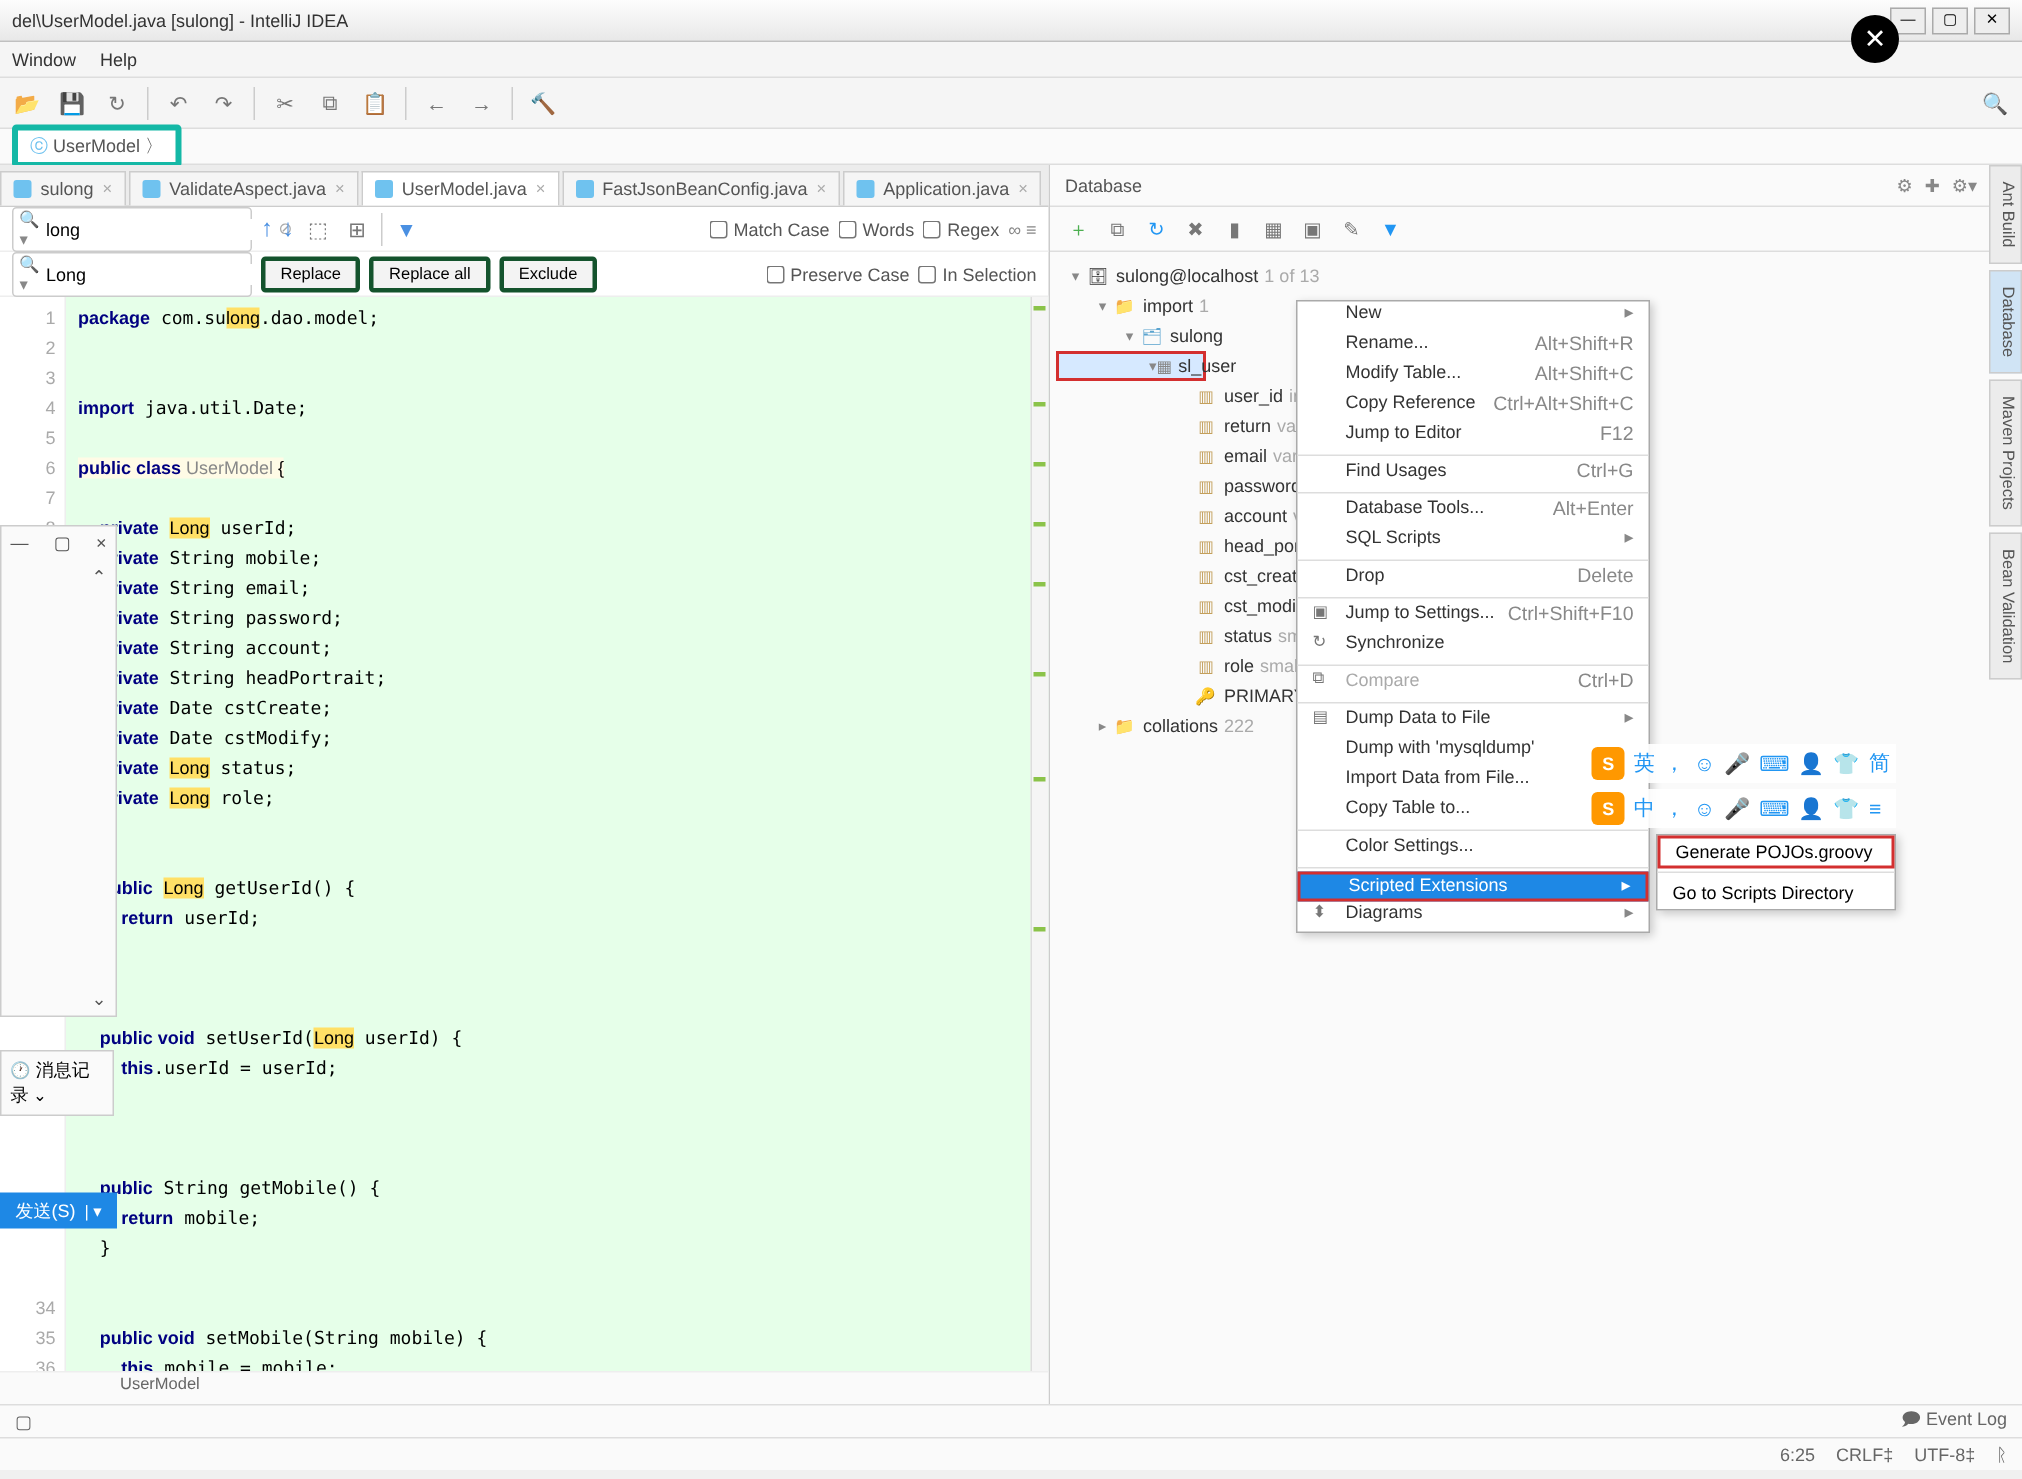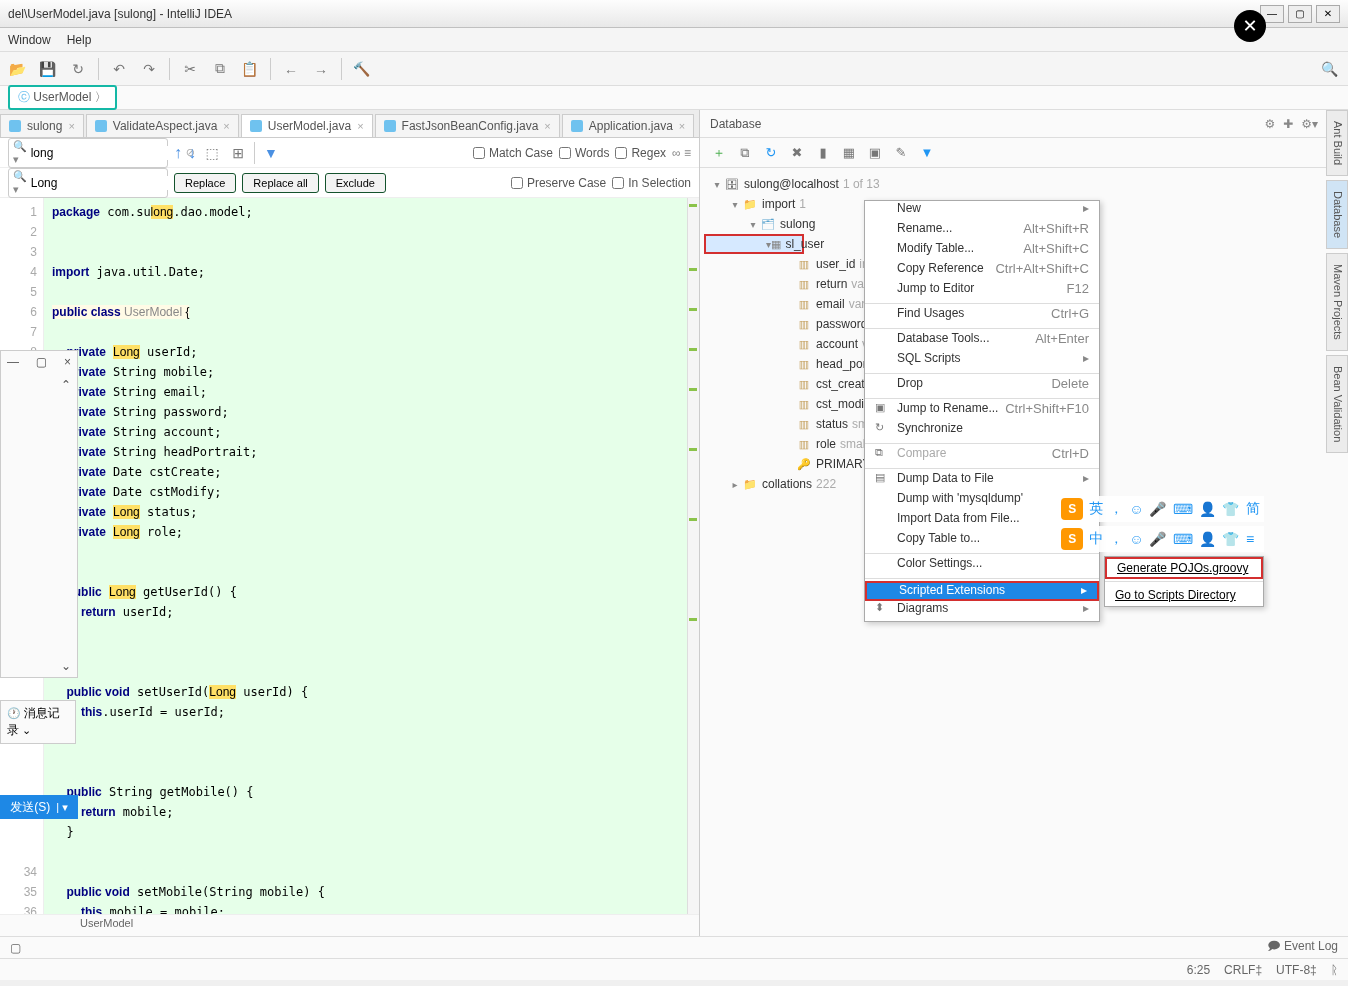--- a/index.html
+++ b/index.html
@@ -9,36 +9,36 @@
 .win-controls { display: flex; gap: 4px; }
 .win-btn { width: 24px; height: 18px; border: 1px solid #aaa; background: #eee; text-align: center; font-size: 10px; line-height: 16px; }
 .close-circle { position: absolute; right: 82px; top: 10px; width: 32px; height: 32px; background: #000; border-radius: 50%; display: flex; align-items: center; justify-content: center; color: #fff; font-size: 18px; z-index: 50; }
 .menu-bar { height: 24px; background: #f5f5f5; display: flex; align-items: center; padding: 0 8px; gap: 16px; border-bottom: 1px solid #ddd; }
 .menu-item { color: #333; cursor: pointer; }
 .toolbar { height: 34px; background: #f5f5f5; display: flex; align-items: center; padding: 0 8px; gap: 10px; border-bottom: 1px solid #ddd; }
 .tool-icon { width: 20px; height: 20px; display: flex; align-items: center; justify-content: center; color: #777; font-size: 14px; cursor: pointer; }
 .tool-sep { width: 1px; height: 22px; background: #ccc; }
 .search-glass { margin-left: auto; }
 .breadcrumb { height: 24px; background: #fafafa; display: flex; align-items: center; padding: 0 8px; border-bottom: 1px solid #ddd; }
-.bc-item { padding: 2px 8px; border: 2px solid #14b8a6; border-radius: 3px; background: #fff; color: #555; }
+.bc-item { padding: 2px 8px; border: 4px solid #14b8a6; border-radius: 3px; background: #fff; color: #555; }
 .main-area { display: flex; height: calc(100% - 28px - 24px - 34px - 24px - 30px - 20px); }
 .editor-pane { width: 700px; display: flex; flex-direction: column; border-right: 1px solid #ccc; background: #fff; }
 .tabs-row { height: 28px; display: flex; align-items: flex-end; background: #ececec; border-bottom: 1px solid #ccc; }
 .file-tab { padding: 4px 8px; background: #f5f5f5; border: 1px solid #ccc; border-bottom: none; margin-right: 2px; display: flex; align-items: center; gap: 6px; font-size: 11px; color: #555; cursor: pointer; }
 .file-tab.active { background: #fff; }
 .tab-icon { width: 12px; height: 12px; border-radius: 2px; display: inline-block; }
 .tab-icon.m { background: #6fc2ef; }
 .tab-icon.c { background: #6fc2ef; }
 .tab-close { color: #aaa; font-size: 11px; }
 .find-row { height: 30px; display: flex; align-items: center; padding: 4px 8px; gap: 6px; border-bottom: 1px solid #eee; }
 .find-input-wrap { display: flex; align-items: center; border: 1px solid #ccc; border-radius: 3px; padding: 1px 4px; width: 160px; background: #fff; }
 .find-input-wrap .glass { color: #888; font-size: 11px; margin-right: 4px; }
 .find-input-wrap input { border: none; outline: none; flex: 1; font-size: 12px; }
 .find-input-wrap .x { color: #aaa; font-size: 11px; cursor: pointer; }
-.find-btn { padding: 3px 10px; border: 1px solid #14532d; background: #f3f3f3; border-radius: 3px; cursor: pointer; font-size: 11px; }
+.find-btn { padding: 3px 10px; border: 3px solid #14532d; background: #f3f3f3; border-radius: 3px; cursor: pointer; font-size: 11px; }
 .chk { display: flex; align-items: center; gap: 4px; font-size: 11px; color: #555; }
 .chk input { width: 12px; height: 12px; }
 .arrow-btn { color: #4a90e2; font-size: 16px; cursor: pointer; }
 .code-area { flex: 1; display: flex; overflow: hidden; position: relative; }
 .gutter { width: 44px; background: #fff; border-right: 1px solid #eee; text-align: right; padding: 4px 6px; color: #aaa; font-family: "Consolas", monospace; font-size: 12px; line-height: 20px; }
 .gutter div { height: 20px; }
 .code { flex: 1; background: #e6ffe9; padding: 4px 8px; font-family: "Consolas", monospace; font-size: 12px; line-height: 20px; white-space: pre; overflow: hidden; }
 .kw { color: #000080; font-weight: bold; }
 .hl { background: #ffe066; }
 .cursor-line { background: #fffbe6; }
@@ -68,21 +68,21 @@
 .context-menu { position: absolute; left: 864px; top: 200px; width: 236px; background: #fff; border: 1px solid #aaa; box-shadow: 2px 2px 6px rgba(0,0,0,0.2); z-index: 30; }
 .ctx-item { height: 20px; display: flex; align-items: flex-start; padding: 0 10px; font-size: 12px; color: #333; cursor: pointer; }
 .ctx-item.selected { background: #1e88e5; color: #fff; }
 .ctx-item .sc { margin-left: auto; color: #888; font-size: 13px; }
 .ctx-item .arr { margin-left: auto; color: #888; }
 .ctx-item.selected .arr { color: #fff; }
 .ctx-item.disabled { color: #aaa; }
 .ctx-sep { height: 1px; background: #ddd; margin: 2px 0; }
 .ctx-icon { width: 16px; margin-right: 6px; color: #777; font-size: 11px; }
 .submenu { position: absolute; left: 1104px; top: 556px; width: 160px; background: #fff; border: 1px solid #aaa; box-shadow: 2px 2px 6px rgba(0,0,0,0.2); z-index: 31; }
-.sub-item { height: 22px; display: flex; align-items: center; padding: 0 10px; font-size: 12px; cursor: pointer; text-decoration: underline; }
+.sub-item { height: 22px; display: flex; align-items: center; padding: 0 10px; font-size: 12px; cursor: pointer; }
 .ime-bar { position: absolute; right: 84px; top: 496px; display: flex; flex-direction: column; gap: 4px; z-index: 40; }
 .ime-row { display: flex; align-items: center; gap: 6px; background: rgba(255,255,255,0.9); padding: 2px 4px; }
 .ime-logo { width: 22px; height: 22px; background: #ff9800; border-radius: 4px; color: #fff; display: flex; align-items: center; justify-content: center; font-weight: bold; }
 .ime-icon { color: #2196f3; font-size: 14px; }
 .right-tabs { position: absolute; right: 0; top: 110px; width: 22px; display: flex; flex-direction: column; gap: 4px; }
 .right-tab { writing-mode: vertical-rl; padding: 10px 3px; background: #ececec; border: 1px solid #ccc; font-size: 11px; color: #555; cursor: pointer; }
 .right-tab.active { background: #d0e4f5; }
 .status-row { height: 22px; background: #fafafa; border-top: 1px solid #ddd; display: flex; align-items: center; padding: 0 10px; font-size: 11px; color: #666; }
 .status-right { margin-left: auto; display: flex; gap: 14px; }
 .footer-bc { height: 22px; background: #fafafa; border-top: 1px solid #eee; padding: 2px 80px; font-size: 11px; color: #666; }
@@ -447,21 +447,21 @@
     </div>
   <div class="ctx-sep"></div>
   <div class="ctx-item">
       <span class="ctx-icon"></span>
       <span>Drop</span>
       <span class="sc">Delete</span>
     </div>
   <div class="ctx-sep"></div>
   <div class="ctx-item">
       <span class="ctx-icon">▣</span>
-      <span>Jump to Rename...</span>
+      <span>Jump to Settings...</span>
       <span class="sc">Ctrl+Shift+F10</span>
     </div>
   <div class="ctx-item">
       <span class="ctx-icon">↻</span>
       <span>Synchronize</span>
     </div>
   <div class="ctx-sep"></div>
   <div class="ctx-item disabled">
       <span class="ctx-icon">⧉</span>
       <span>Compare</span>

